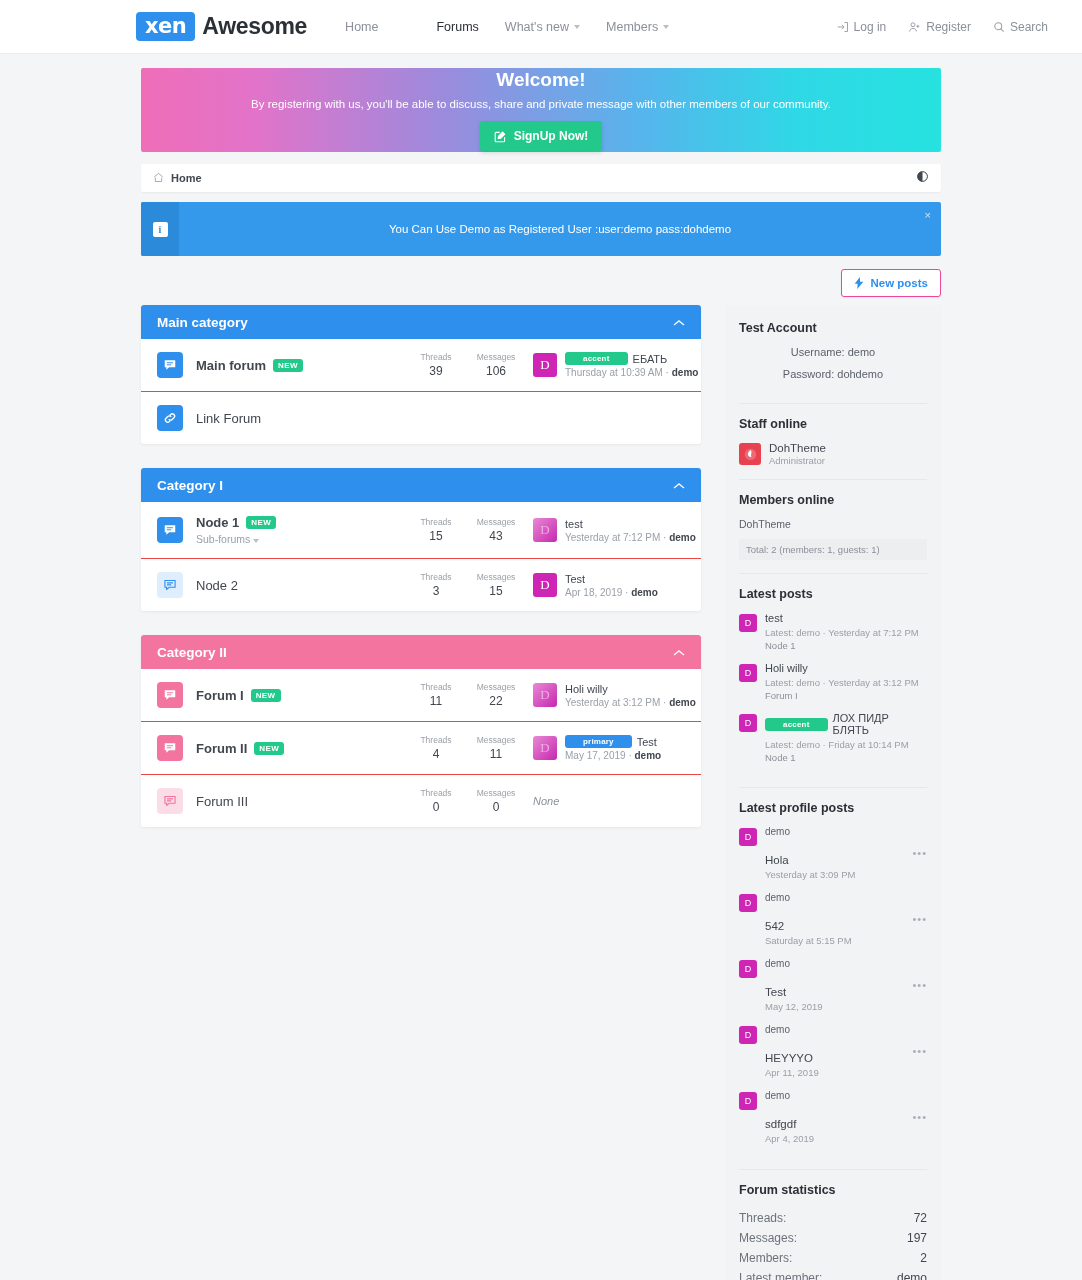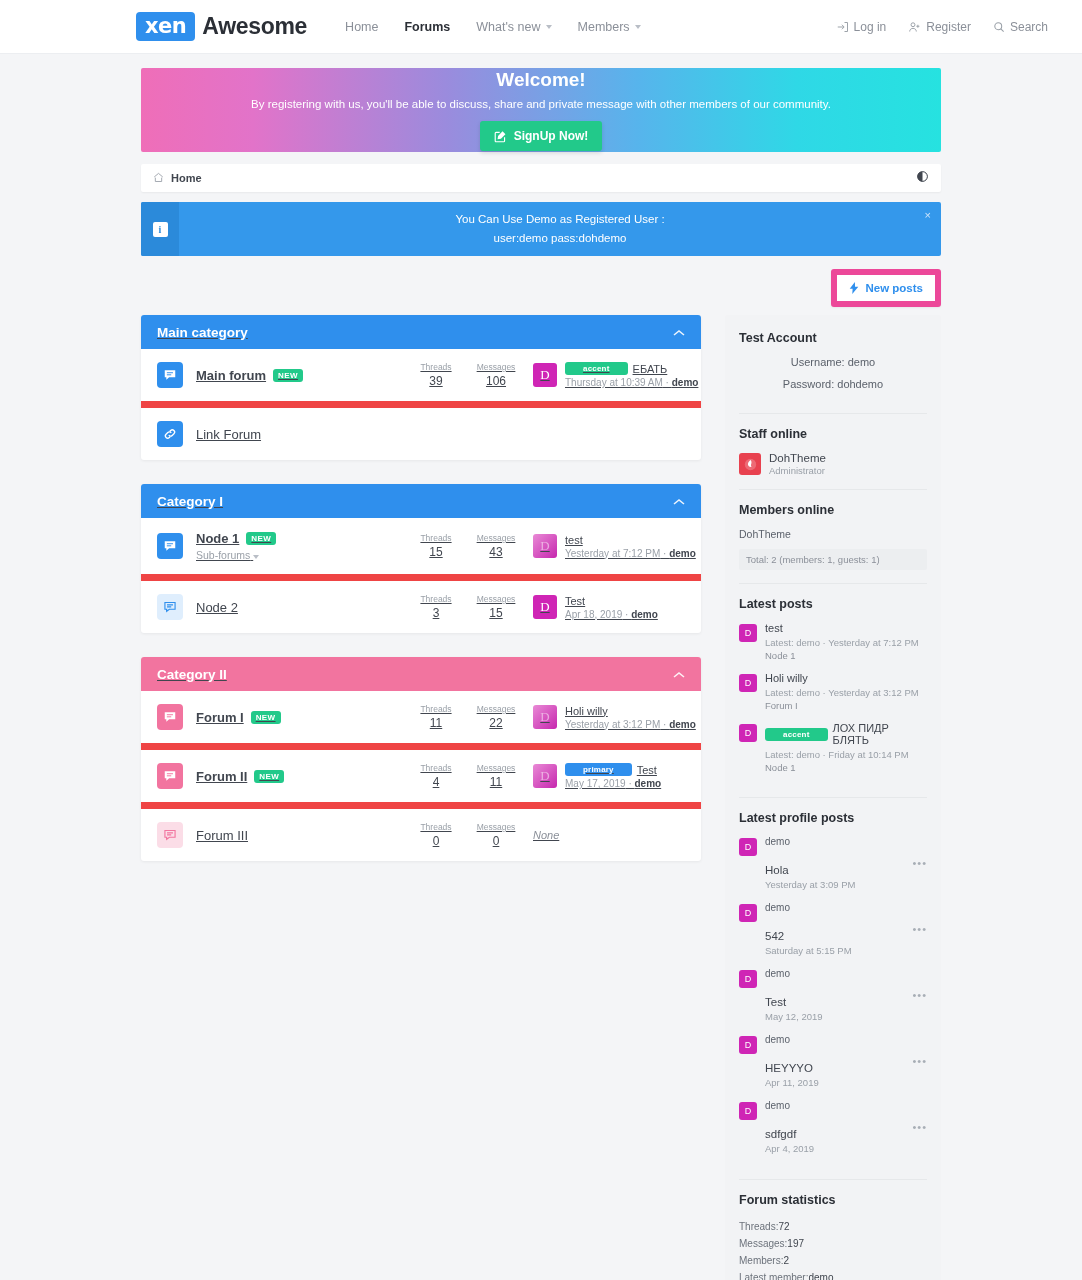--- a/index.html
+++ b/index.html
@@ -27,21 +27,21 @@
     background: #2f8fed; color: #fff; font-weight: 700; font-size: 21px;
     padding: 2px 9px 3px; border-radius: 4px; letter-spacing: -0.5px;
     font-family: "DejaVu Sans", sans-serif;
   }
   .logo-word { font-size: 23px; font-weight: 700; color: #2b2f36; letter-spacing: -0.3px; }
   .nav { display: flex; align-items: center; gap: 26px; margin-left: 38px; }
   .nav a {
     font-size: 12.5px; color: #8b9099; text-decoration: none;
     display: flex; align-items: center; gap: 5px;
   }
-  .nav a.active { color: #2b2f36; font-weight: 700; }
+  .nav a.active { color: #2b2f36; font-weight: 400; margin-left: 32px; }
   .caret { width: 0; height: 0; border-left: 3.5px solid transparent; border-right: 3.5px solid transparent; border-top: 4px solid #b9bec6; display:inline-block; }
   .header-right { margin-left: auto; display: flex; align-items: center; gap: 22px; }
   .header-right a { font-size: 12px; color: #8b9099; text-decoration: none; display: flex; align-items: center; gap: 5px; }
   .ico { display: inline-flex; }
 
   
   .wrap { width: 800px; margin: 0 auto; }
   .welcome {
     margin-top: 14px;
     height: 84px;
@@ -75,54 +75,54 @@
     display: flex; min-height: 54px; position: relative; overflow: hidden;
   }
   .notice-icon-col {
     width: 38px; background: #2b8ada; display: flex; align-items: center; justify-content: center;
   }
   .notice-i-box {
     width: 15px; height: 15px; background: #fff; color: #2b8ada; border-radius: 2px;
     font-size: 10px; font-weight: 700; display:flex; align-items:center; justify-content:center;
     font-family: "Liberation Serif", serif;
   }
-  .notice-body { flex: 1; display: flex; flex-direction: column; align-items: center; justify-content: center; font-size: 11.5px; line-height: 1.65; }
+  .notice-body { flex: 1; display: flex; flex-direction: row; align-items: center; justify-content: center; font-size: 11.5px; line-height: 1.65; }
   .notice-close { position: absolute; top: 7px; right: 10px; color: #cfe6fa; font-size: 11px; cursor: pointer; background: none; border: none; }
 
   
   .actionbar { display: flex; justify-content: flex-end; margin-top: 13px; }
   .newposts-btn {
-    background: #fff; border: 6px solid #ec4899; border-radius: 3px;
+    background: #fff; border: 1px solid #ec4899; border-radius: 3px;
     color: #2f8fed; font-size: 11.5px; font-weight: 700; padding: 7px 12px;
     display: flex; align-items: center; gap: 6px; cursor: pointer;
     box-shadow: 0 1px 2px rgba(0,0,0,0.05);
     font-family: "Liberation Sans", sans-serif;
   }
 
   
   .grid { display: flex; gap: 24px; margin-top: 8px; align-items: flex-start; padding-bottom: 26px; }
-  .content-col { width: 560px; text-decoration: underline; }
+  .content-col { width: 560px; }
   .side-col { width: 216px; background: #f2f3f5; padding: 16px 14px 18px; border-radius: 2px; }
 
   
   .block { margin-bottom: 24px; border-radius: 3px; overflow: hidden; box-shadow: 0 1px 3px rgba(0,0,0,0.06); background: #fff; }
   .block-head {
     height: 34px; display: flex; align-items: center; padding: 0 16px;
     color: #fff; font-size: 13.5px; font-weight: 700; position: relative;
   }
   .block-head.blue { background: #2f8fed; }
   .block-head.pink { background: #f2749f; }
   .block-head .watermark {
     position: absolute; left: 232px; top: -4px; font-size: 44px; font-weight: 900;
     color: rgba(255,255,255,0.22); letter-spacing: 2px; pointer-events: none;
     font-family: "DejaVu Sans", sans-serif; white-space: nowrap; overflow: hidden; width: 310px;
   }
   .chev { margin-left: auto; opacity: .9; }
 
-  .row { display: flex; align-items: center; padding: 13px 16px; border-bottom: 7px solid #ef4444; min-height: 47px; }
+  .row { display: flex; align-items: center; padding: 13px 16px; border-bottom: 1px solid #ef4444; min-height: 47px; }
   .row:last-child { border-bottom: none; }
   .f-icon {
     width: 26px; height: 26px; border-radius: 4px; display: flex; align-items: center; justify-content: center;
     flex: 0 0 26px; margin-right: 13px;
   }
   .f-icon.blue-solid { background: #2f8fed; color: #fff; }
   .f-icon.blue-light { background: #dfeefd; color: #2f8fed; }
   .f-icon.pink-solid { background: #f2749f; color: #fff; }
   .f-icon.pink-light { background: #fbdde7; color: #f2749f; }
   .f-title-wrap { flex: 1; min-width: 0; }
@@ -168,21 +168,21 @@
   .post-item { display: flex; gap: 8px; margin-bottom: 11px; }
   .post-av { width: 18px; height: 18px; border-radius: 3px; background: #cf25b5; color: #fff; font-size: 9px; display: flex; align-items: center; justify-content: center; flex: 0 0 18px; margin-top: 2px; }
   .post-title { font-size: 11px; color: #41464f; display: flex; align-items: center; gap: 5px; }
   .post-meta { font-size: 9.5px; color: #9aa0a8; margin-top: 3px; }
   .post-node { font-size: 9.5px; color: #8b9099; margin-top: 2px; }
   .pp-item { display: flex; gap: 8px; margin-bottom: 12px; align-items: flex-start; }
   .pp-user { font-size: 10px; color: #5b616b; }
   .pp-msg { font-size: 11.5px; color: #41464f; margin-top: 17px; }
   .pp-date { font-size: 9.5px; color: #9aa0a8; margin-top: 3px; }
   .pp-dots { margin-left: auto; color: #a8aeb6; font-size: 11px; align-self: center; cursor: pointer; letter-spacing: 1px; }
-  .stat-row { display: flex; justify-content: flex-start; font-size: 10px; color: #6c727b; padding: 3px 0; }
+  .stat-row { display: flex; justify-content: space-between; font-size: 12px; color: #6c727b; padding: 3px 0; }
   .stat-row b { color: #41464f; font-weight: 400; }
   .share-icons { display: flex; gap: 13px; align-items: center; color: #9aa0a8; margin-top: 4px; }
   .share-icons span { cursor: pointer; }
 </style>
 </head>
 <body>
 
 <div class="page">
 
   <div class="header">

